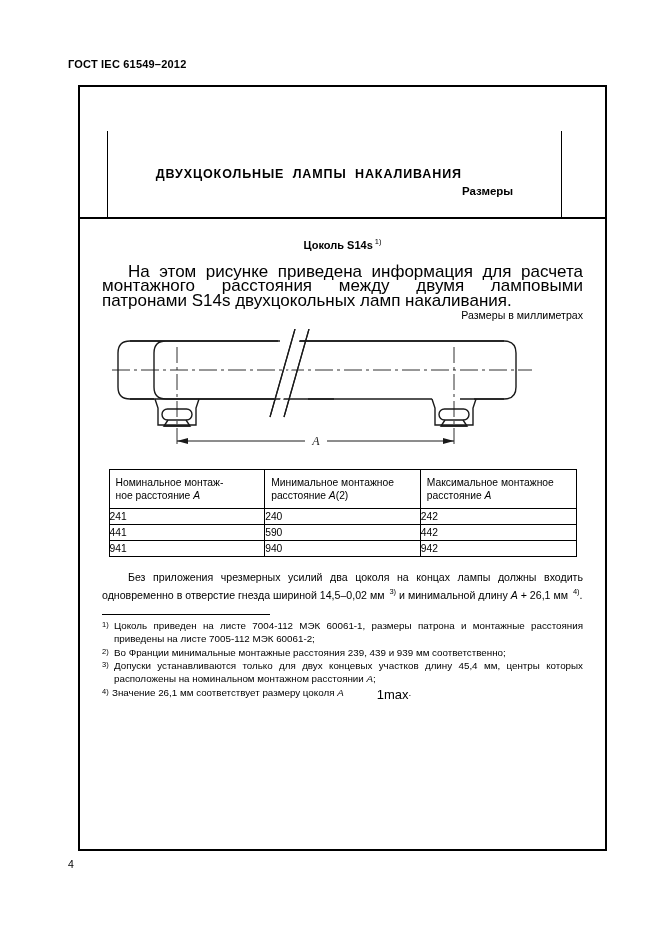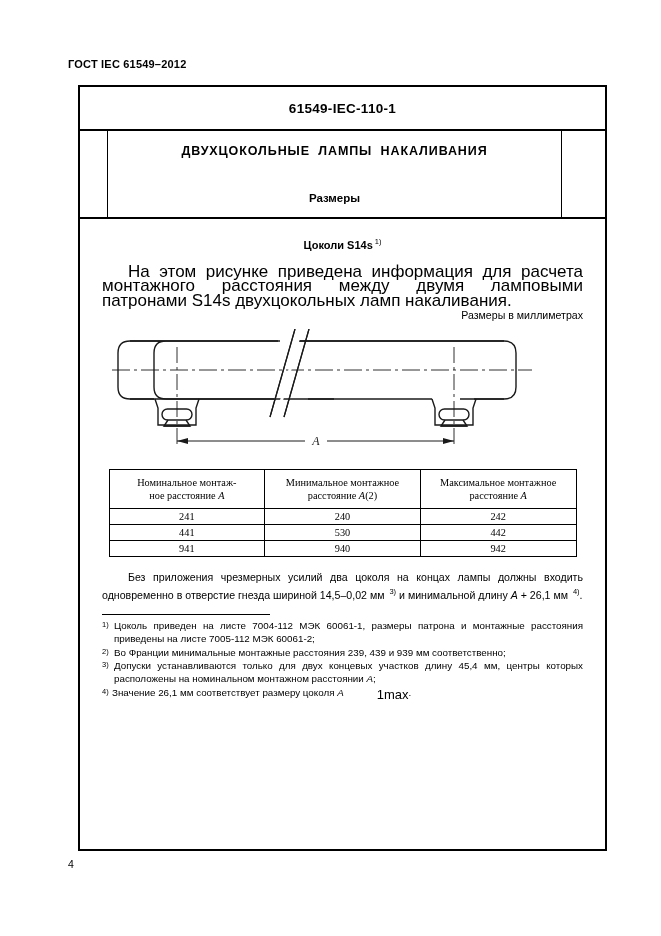--- a/index.html
+++ b/index.html
@@ -80,21 +80,21 @@
     box-sizing: border-box;
   }
   .heading-col-right {
     width: 44px;
     border-left: 1.4px solid #000;
     box-sizing: border-box;
   }
   .heading-col-main {
     flex: 1;
     display: flex;
-    flex-direction: column;
+    flex-direction: row;
     align-items: center;
     justify-content: center;
   }
   .heading-main-title {
     font-size: 12.5px;
     font-weight: bold;
     letter-spacing: 0.9px;
     word-spacing: 4px;
     text-align: center;
   }
@@ -151,25 +151,24 @@
   
   table.dims {
     border-collapse: collapse;
     width: 468px;
     margin: 12px auto 0 auto;
     table-layout: fixed;
   }
   table.dims th,
   table.dims td {
     border: 1.3px solid #000;
-    text-align: center;
+    text-align: left;
     font-size: 10.3px;
     font-weight: normal;
     padding: 0;
-    font-family: Liberation Serif, serif;
   }
   table.dims th {
     height: 38px;
     line-height: 13.6px;
     padding: 0 6px;
   }
   table.dims td {
     height: 15px;
     line-height: 15px;
   }
@@ -231,37 +230,34 @@
 </style>
 </head>
 <body>
 
 <div class="page">
 
   <div class="doc-header">ГОСТ IEC 61549–2012</div>
 
   <div class="frame">
 
-    <div class="title-band">
-      <span class="doc-code">61549-IEC-110-1</span>
-    </div>
 
     <div class="heading-box">
       <div class="heading-col-left"></div>
       <div class="heading-col-main">
         <div class="heading-main-title">ДВУХЦОКОЛЬНЫЕ ЛАМПЫ НАКАЛИВАНИЯ</div>
         <div class="heading-sub-title">Размеры</div>
       </div>
       <div class="heading-col-right"></div>
     </div>
 
     <div class="content">
 
       <div class="section-caption">
-        <span>Цоколи S14s</span><sup class="fn">1)</sup>
+        <span>Цоколь S14s</span><sup class="fn">1)</sup>
       </div>
 
       <p class="body-par">На этом рисунке приведена информация для расчета монтажного расстояния между двумя ламповыми патронами S14s двухцокольных ламп накаливания.</p>
 
       <p class="units-note">Размеры в миллиметрах</p>
 
       <svg class="drawing" width="466" height="128" viewBox="0 0 466 128">
         <g fill="none" stroke="#1a1a1a" stroke-width="1.4">
 
           <path d="M 28 12 L 176 12 M 196 12 L 402 12 Q 414 12 414 24 L 414 58 Q 414 70 402 70 L 358 70 M 232 70 L 64 70 Q 52 70 52 58 L 52 24 Q 52 12 64 12 L 28 12"></path>
@@ -335,21 +331,21 @@
           </tr>
         </thead>
         <tbody>
           <tr>
             <td>241</td>
             <td>240</td>
             <td>242</td>
           </tr>
           <tr>
             <td>441</td>
-            <td>530</td>
+            <td>590</td>
             <td>442</td>
           </tr>
           <tr>
             <td>941</td>
             <td>940</td>
             <td>942</td>
           </tr>
         </tbody>
       </table>
 

